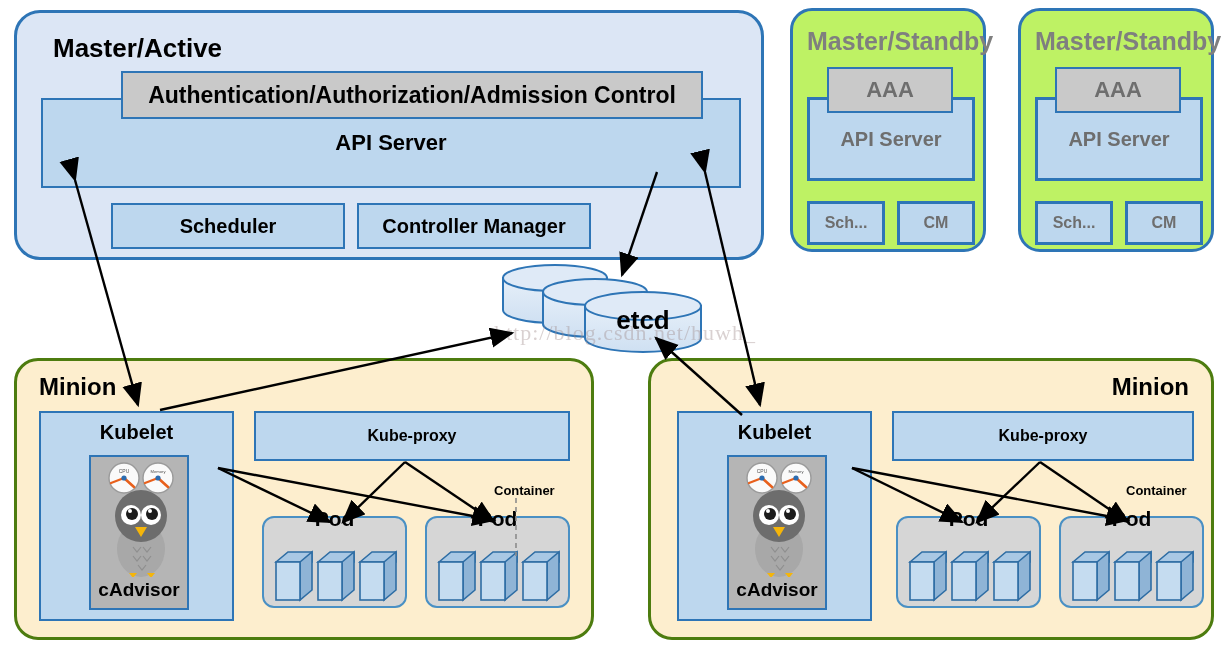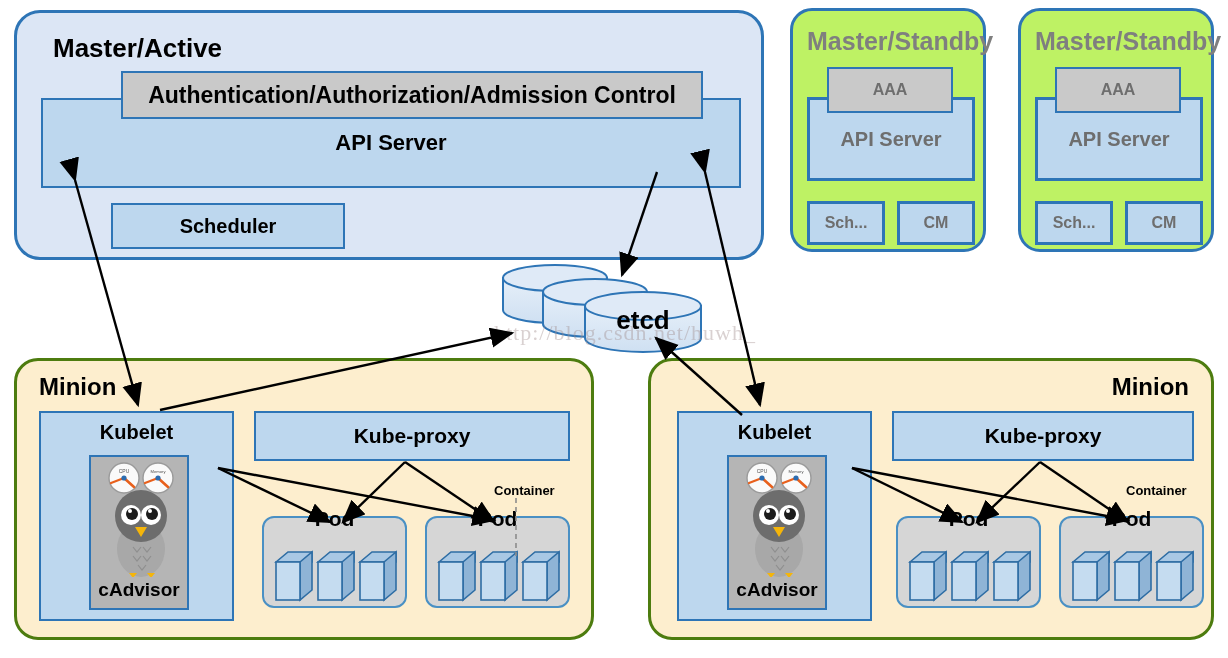--- a/index.html
+++ b/index.html
@@ -67,26 +67,26 @@
   }
   .title-gray {
     color: #7f7f7f; font-weight: bold; white-space: nowrap;
   }
 
   .t-section { font-size: 26px; }
   .t-aaa     { font-size: 23px; }
   .t-api     { font-size: 22px; }
   .t-sub     { font-size: 20px; }
   .t-std-hdr { font-size: 25px; }
-  .t-std-aaa { font-size: 16px; }
+  .t-std-aaa { font-size: 22px; }
   .t-std-api { font-size: 20px; }
   .t-std-sm  { font-size: 16px; }
   .t-minion  { font-size: 24px; }
   .t-kubelet { font-size: 20px; }
-  .t-proxy   { font-size: 21px; }
+  .t-proxy   { font-size: 16px; }
   .t-pod     { font-size: 21px; }
   .t-cadv    { font-size: 19px; }
   .t-cont    { font-size: 13px; }
   .t-etcd    { font-size: 26px; }
 
   
   .layer { position: absolute; left:0; top:0; width:1228px; height:658px; pointer-events:none; }
 
   .watermark {
     position:absolute;
@@ -110,20 +110,23 @@
     </div>
 
     <div class="abs inner-gray" style="left:104px; top:58px; width:582px; height:48px;">
       <div class="abs lbl t-aaa" style="left:0; top:0; width:100%; height:100%;">Authentication/Authorization/Admission Control</div>
     </div>
 
     <div class="abs inner-blue" style="left:94px; top:190px; width:234px; height:46px;">
       <div class="abs lbl t-sub" style="left:0; top:0; width:100%; height:100%;">Scheduler</div>
     </div>
 
+    <div class="abs inner-blue" style="left:340px; top:190px; width:234px; height:46px;">
+      <div class="abs lbl t-sub" style="left:0; top:0; width:100%; height:100%;">Controller Manager</div>
+    </div>
   </div>
 
   <div class="abs outer-standby" style="left:790px; top:8px; width:196px; height:244px;">
     <div class="abs title-gray t-std-hdr" style="left:14px; top:16px;">Master/Standby</div>
 
     <div class="abs inner-blue-thick" style="left:14px; top:86px; width:168px; height:84px;">
       <div class="abs lbl lbl-gray t-std-api" style="left:0; top:0; width:100%; height:100%;">API Server</div>
     </div>
 
     <div class="abs inner-gray" style="left:34px; top:56px; width:126px; height:46px;">

